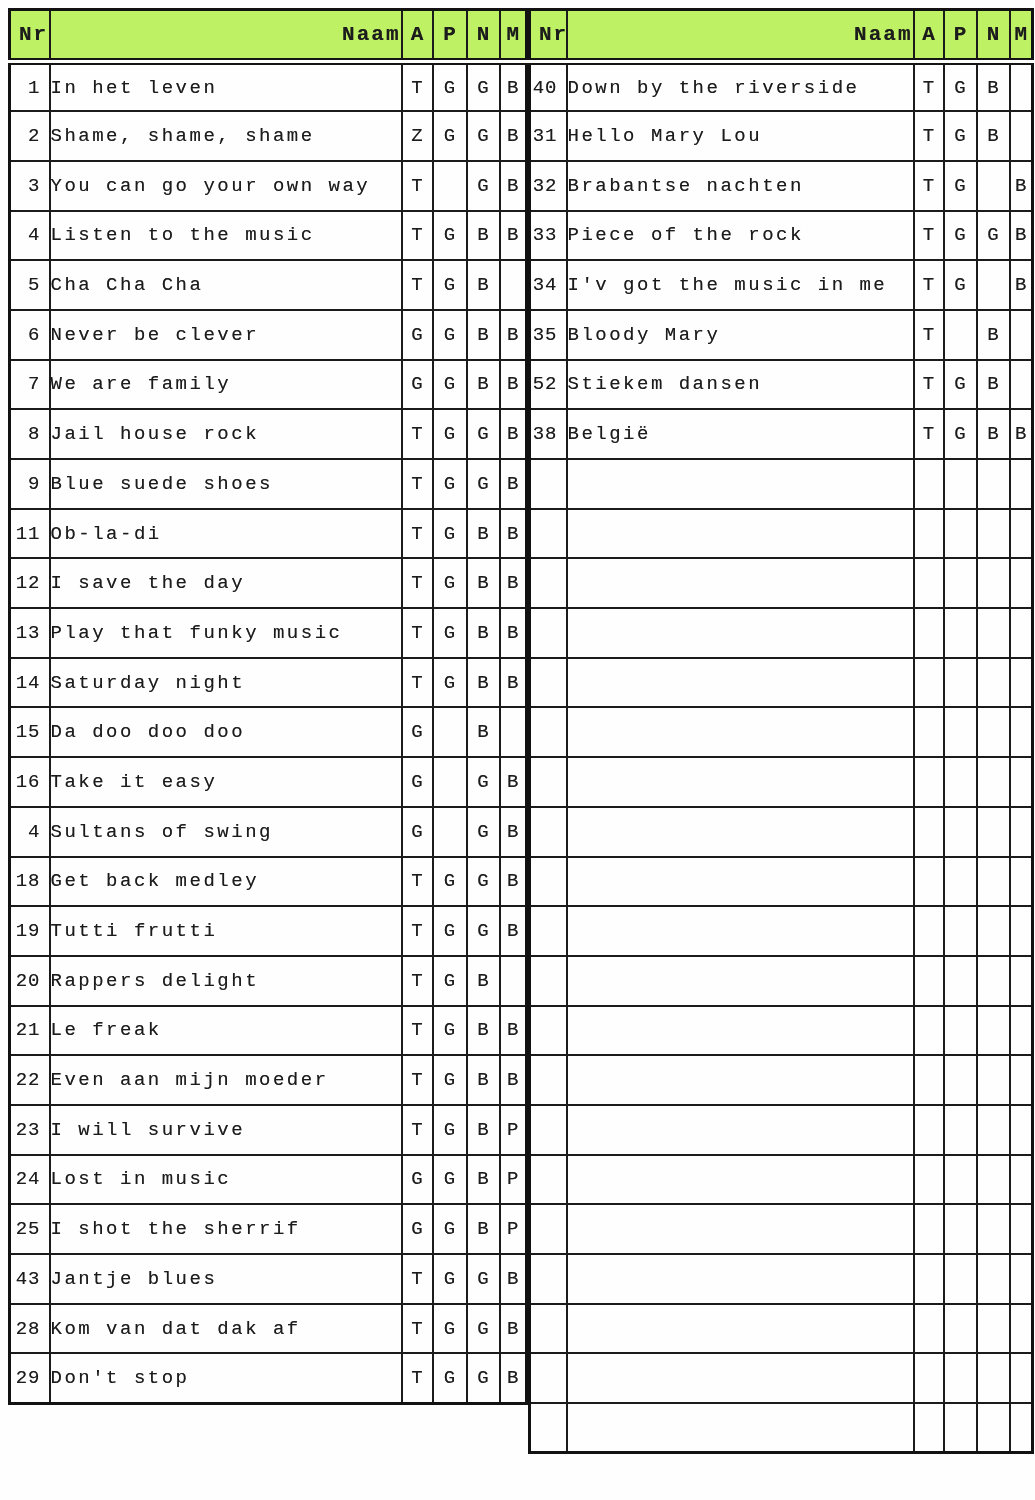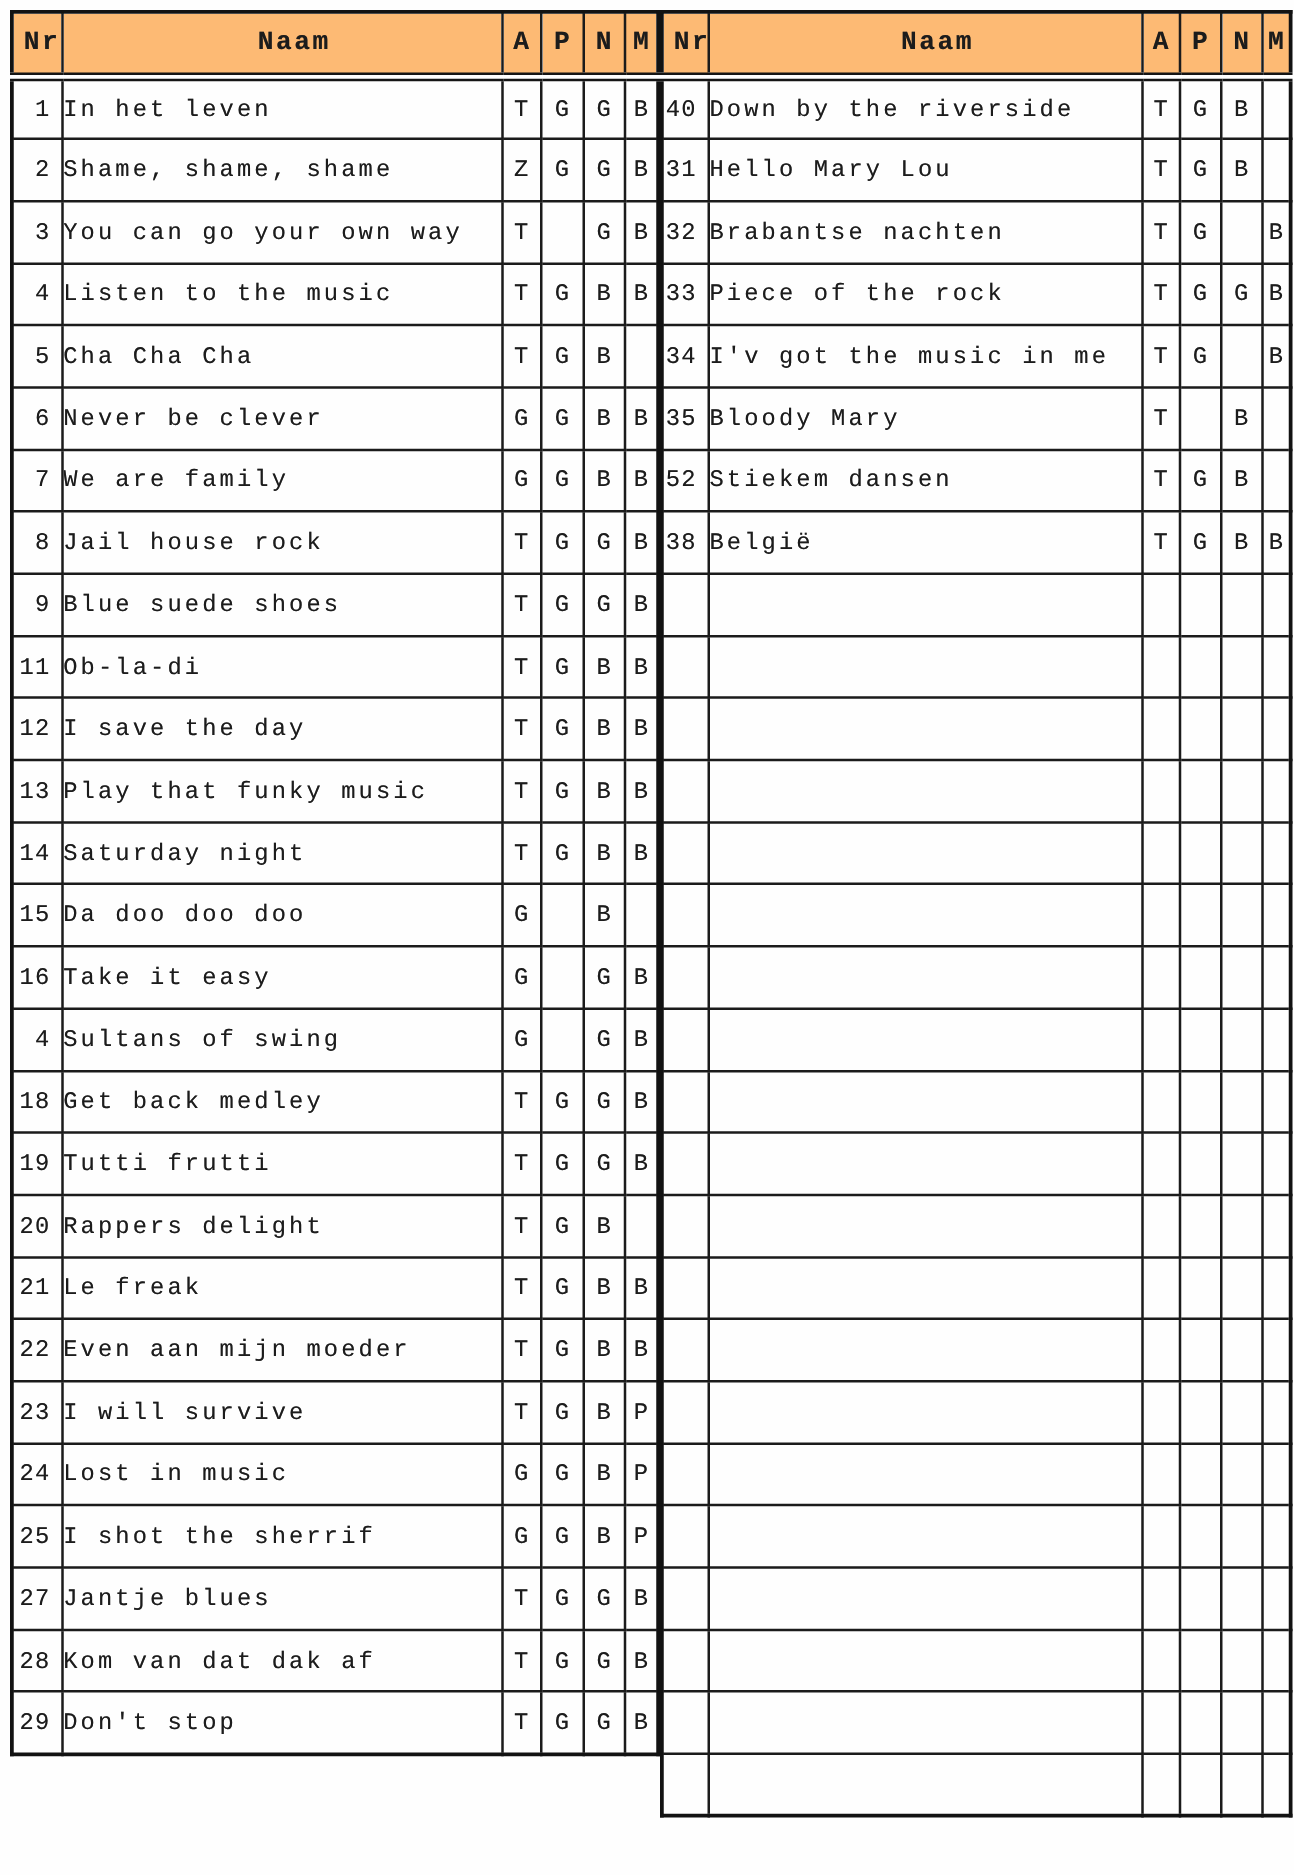--- a/index.html
+++ b/index.html
@@ -35,29 +35,29 @@
     overflow: hidden;
     white-space: nowrap;
     box-sizing: border-box;
   }
   thead th {
     height: 52px;
     font-size: 21px;
     font-weight: bold;
     letter-spacing: 2px;
     border-bottom: 7px double #151515;
-    background: #fdba74;
+    background: #bef264;
   }
   tbody td {
     height: 49.7px;
     font-size: 19px;
     letter-spacing: 2.5px;
   }
   .col-nr-h   { text-align: left; padding-left: 8px; }
-  .col-naam-h { text-align: center; padding-left: 20px; }
+  .col-naam-h { text-align: right; padding-left: 20px; }
   .col-g-h    { text-align: center; padding: 0; letter-spacing: 0; }
   td.nr   { text-align: right;  padding-right: 8px; letter-spacing: 1px; }
   td.naam { text-align: left;   padding-left: 0; }
   td.g    { text-align: center; letter-spacing: 0; }
   
   tbody td, thead th { text-shadow: 0 0 0.5px rgba(30,30,30,0.55); }
 </style>
 </head>
 <body>
 
@@ -269,21 +269,21 @@
   </tr>
         <tr>
     <td class="nr">25</td>
     <td class="naam">I shot the sherrif</td>
     <td class="g">G</td>
     <td class="g">G</td>
     <td class="g">B</td>
     <td class="g">P</td>
   </tr>
         <tr>
-    <td class="nr">27</td>
+    <td class="nr">43</td>
     <td class="naam">Jantje blues</td>
     <td class="g">T</td>
     <td class="g">G</td>
     <td class="g">G</td>
     <td class="g">B</td>
   </tr>
         <tr>
     <td class="nr">28</td>
     <td class="naam">Kom van dat dak af</td>
     <td class="g">T</td>

